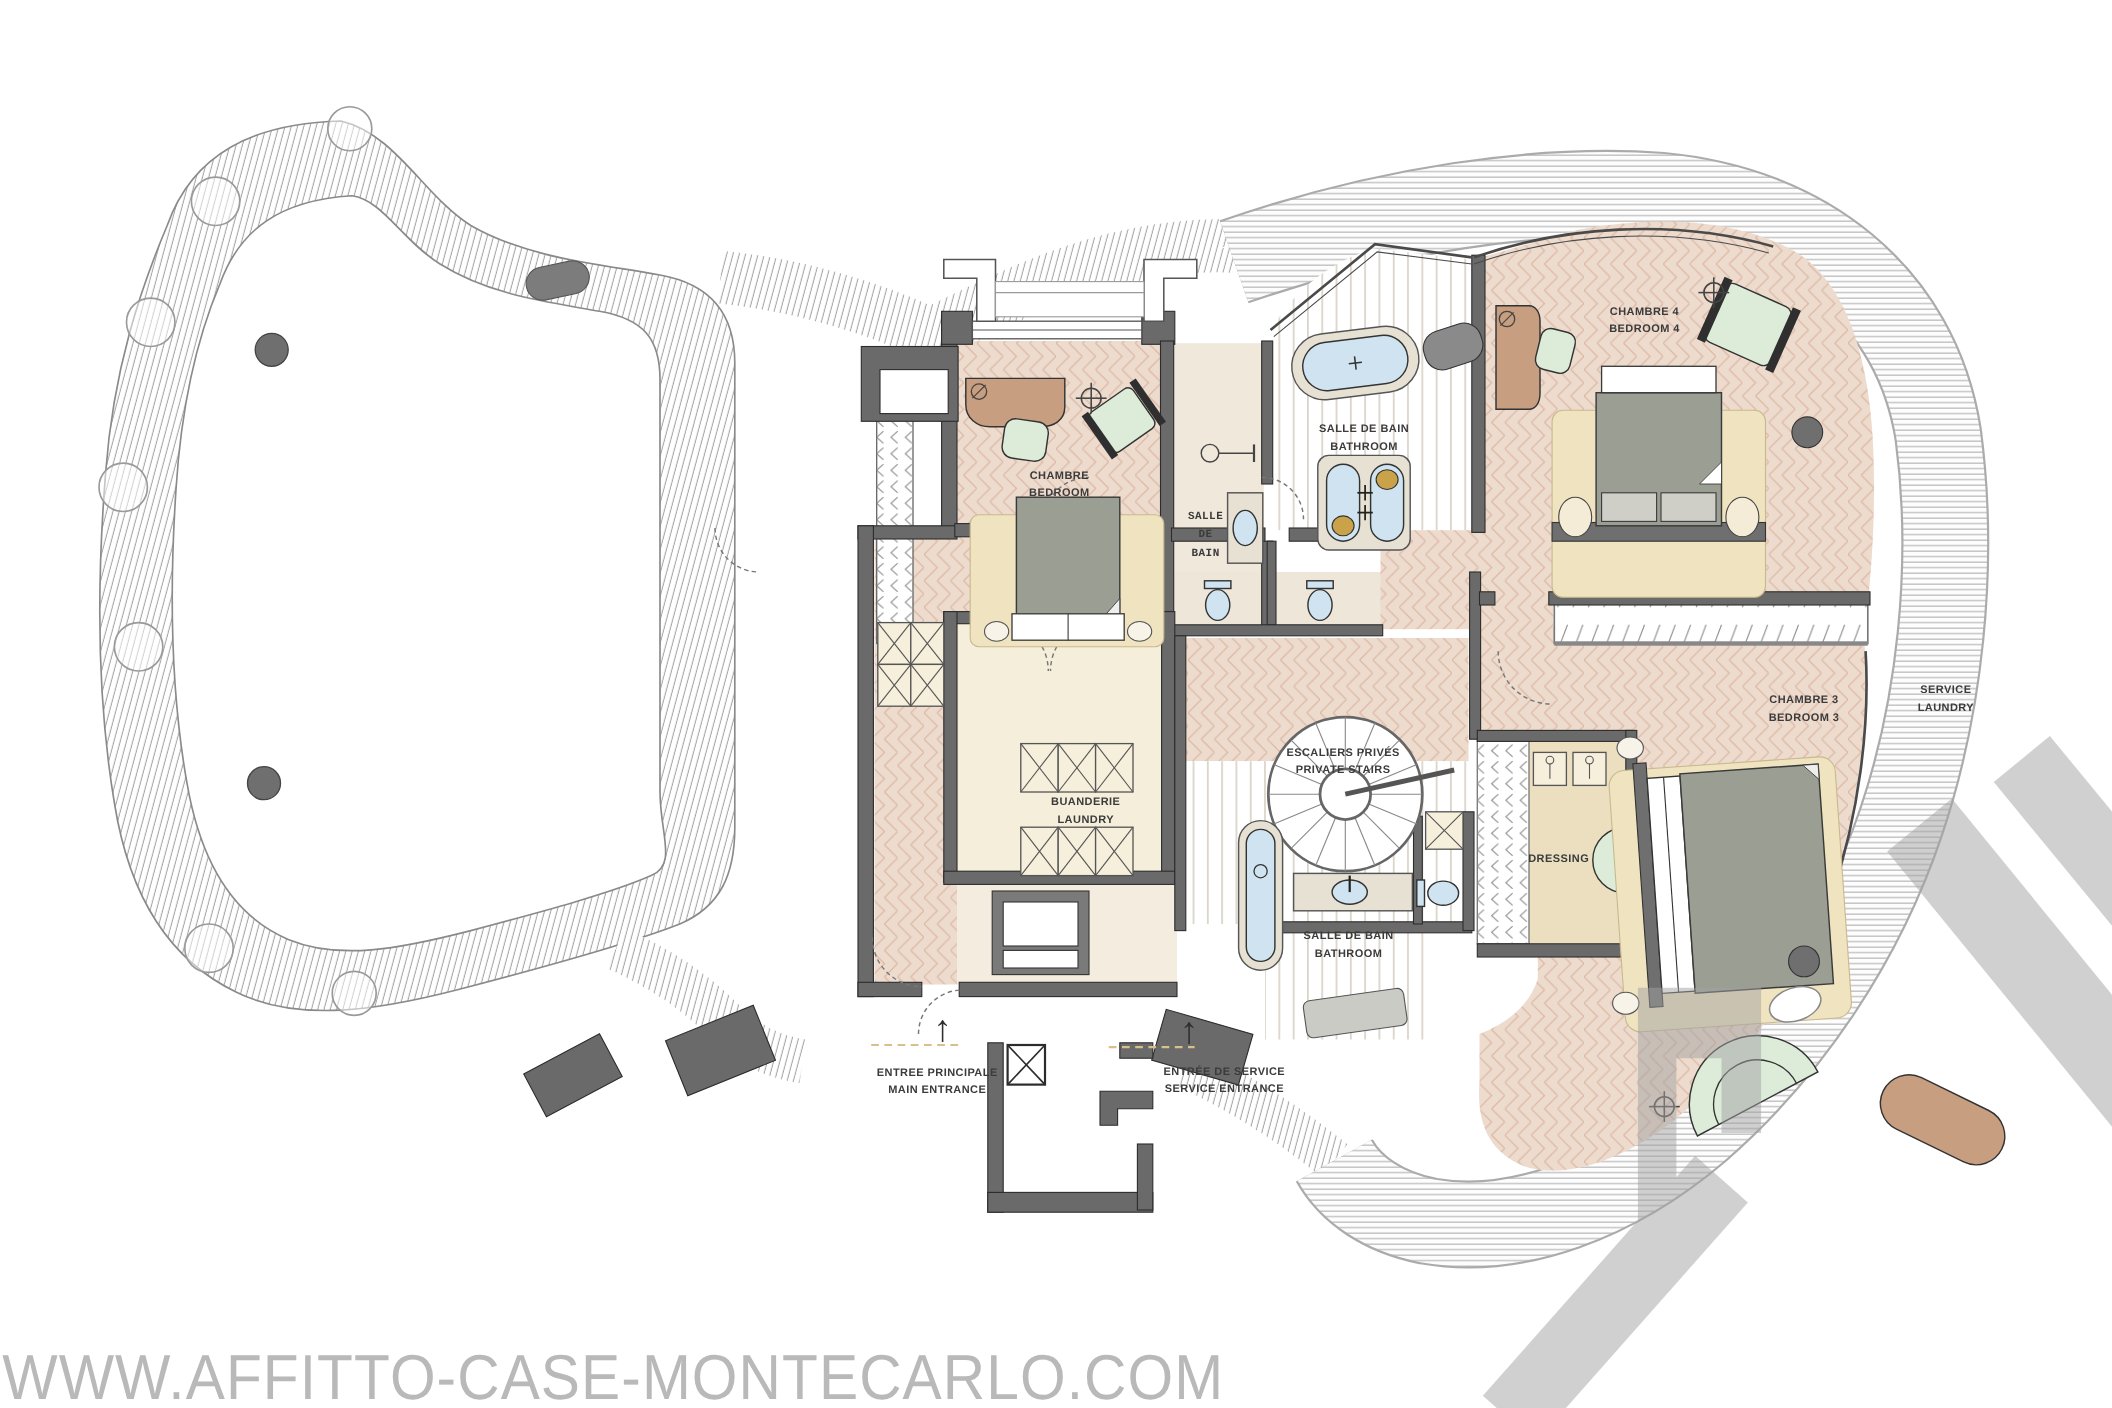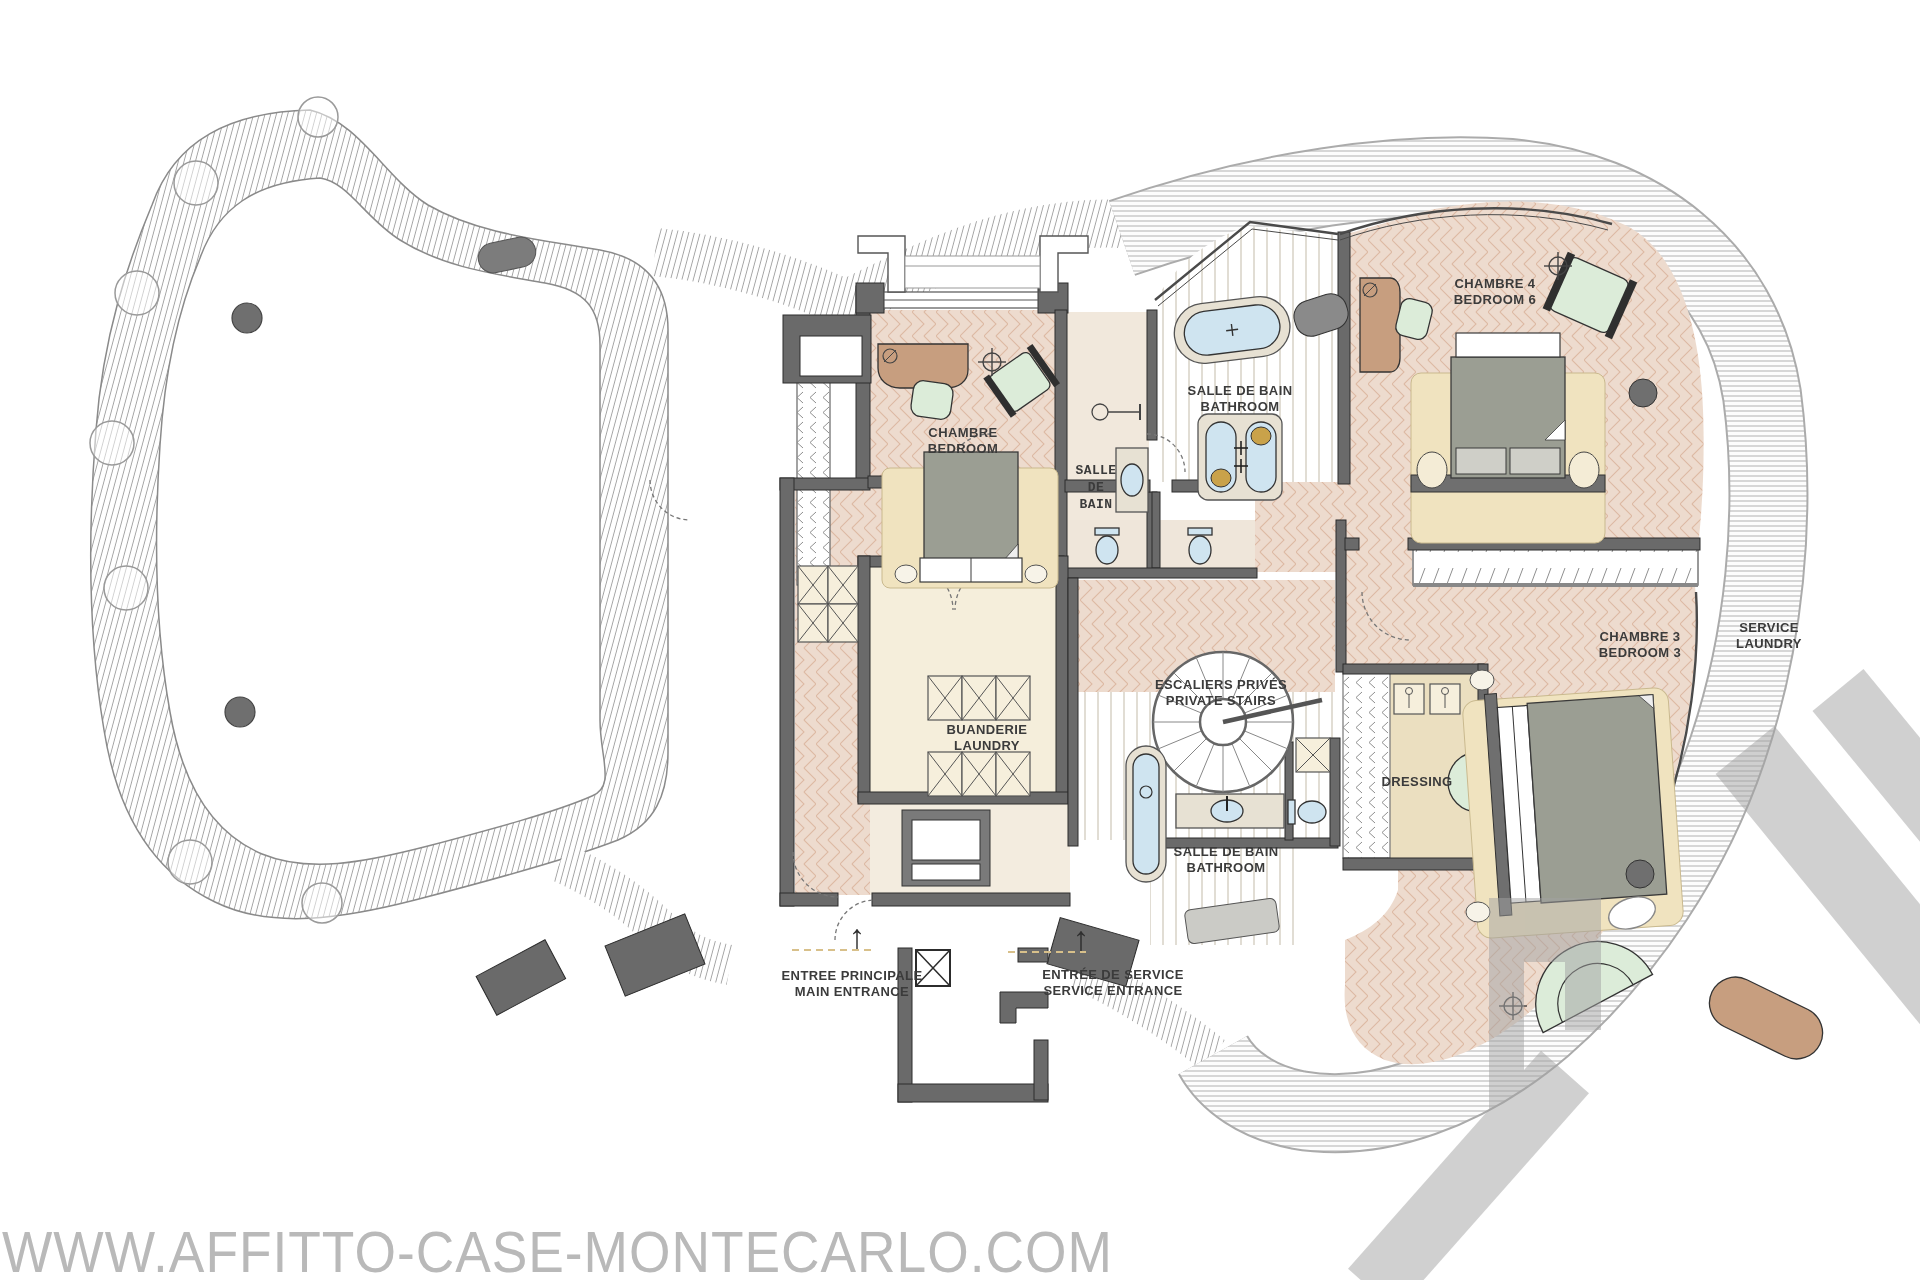--- a/index.html
+++ b/index.html
@@ -10,21 +10,21 @@
   .fixt{fill:#cfe4f0;stroke:#333;stroke-width:1.3;}
   .mint{fill:#dcecd9;stroke:#333;stroke-width:1.3;}
   .stone{fill:#e7e1d3;stroke:#555;stroke-width:1.3;}
   .tan{fill:#c79e7f;stroke:#333;stroke-width:1.3;}
   .xcell{fill:#f6efdc;stroke:#555;stroke-width:1.2;}
   .xline{stroke:#555;stroke-width:1;}
   .doorarc{fill:none;stroke:#777;stroke-width:1.3;stroke-dasharray:4 3;}
   .winline{fill:none;stroke:#4a4a4a;stroke-width:2.4;}
   .thin{fill:none;stroke:#4a4a4a;stroke-width:1;}
   .label{position:absolute;transform:translate(-50%,-50%);
-         font-weight:700;font-size:13px;line-height:16px;letter-spacing:.4px;
+         font-weight:700;font-size:10px;line-height:16px;letter-spacing:.4px;
          color:#3b3b3b;text-align:center;white-space:pre;z-index:5;}
   .label.tri{line-height:17px;font-family:Liberation Mono, monospace;}
   .arrow{position:absolute;transform:translate(-50%,-50%);font-size:34px;font-weight:700;
          color:#2f2f2f;z-index:5;}
   #watermark-text{position:absolute;left:2px;top:1218px;z-index:6;
          font-size:55px;letter-spacing:1px;color:#b9b9b9;font-weight:400;
          transform:scale(.97,1.05);transform-origin:left top;white-space:nowrap;}
 </style>
 </head>
 <body>
@@ -417,21 +417,21 @@
       <line x1="1838" y1="690" x2="2060" y2="960" stroke-width="66"></line>
       <line x1="1372" y1="1290" x2="1565" y2="1072" stroke-width="64"></line>
     </g>
     <path d="M1489,898 L1601,898 L1601,1030 L1565,1030 L1565,962 L1524,962 L1524,1136 L1489,1136 Z"></path>
   </g>
 </svg>
 
 <div class="label" style="left:963px;top:441px"><span>CHAMBRE</span><br><span>BEDROOM</span></div>
 <div class="label tri" style="left:1096px;top:487px"><span>SALLE</span><br><span>DE</span><br><span>BAIN</span></div>
 <div class="label" style="left:1240px;top:399px"><span>SALLE DE BAIN</span><br><span>BATHROOM</span></div>
-<div class="label" style="left:1495px;top:292px"><span>CHAMBRE 4</span><br><span>BEDROOM 6</span></div>
+<div class="label" style="left:1495px;top:292px"><span>CHAMBRE 4</span><br><span>BEDROOM 4</span></div>
 <div class="label" style="left:1769px;top:636px"><span>SERVICE</span><br><span>LAUNDRY</span></div>
 <div class="label" style="left:1640px;top:645px"><span>CHAMBRE 3</span><br><span>BEDROOM 3</span></div>
 <div class="label" style="left:1221px;top:693px"><span>ESCALIERS PRIVÉS</span><br><span>PRIVATE STAIRS</span></div>
 <div class="label" style="left:987px;top:738px"><span>BUANDERIE</span><br><span>LAUNDRY</span></div>
 <div class="label" style="left:1417px;top:782px"><span>DRESSING</span></div>
 <div class="label" style="left:1226px;top:860px"><span>SALLE DE BAIN</span><br><span>BATHROOM</span></div>
 <div class="label" style="left:852px;top:984px"><span>ENTREE PRINCIPALE</span><br><span>MAIN ENTRANCE</span></div>
 <div class="label" style="left:1113px;top:983px"><span>ENTRÉE DE SERVICE</span><br><span>SERVICE ENTRANCE</span></div>
 
 <div class="arrow" style="left:857px;top:936px">↑</div>

